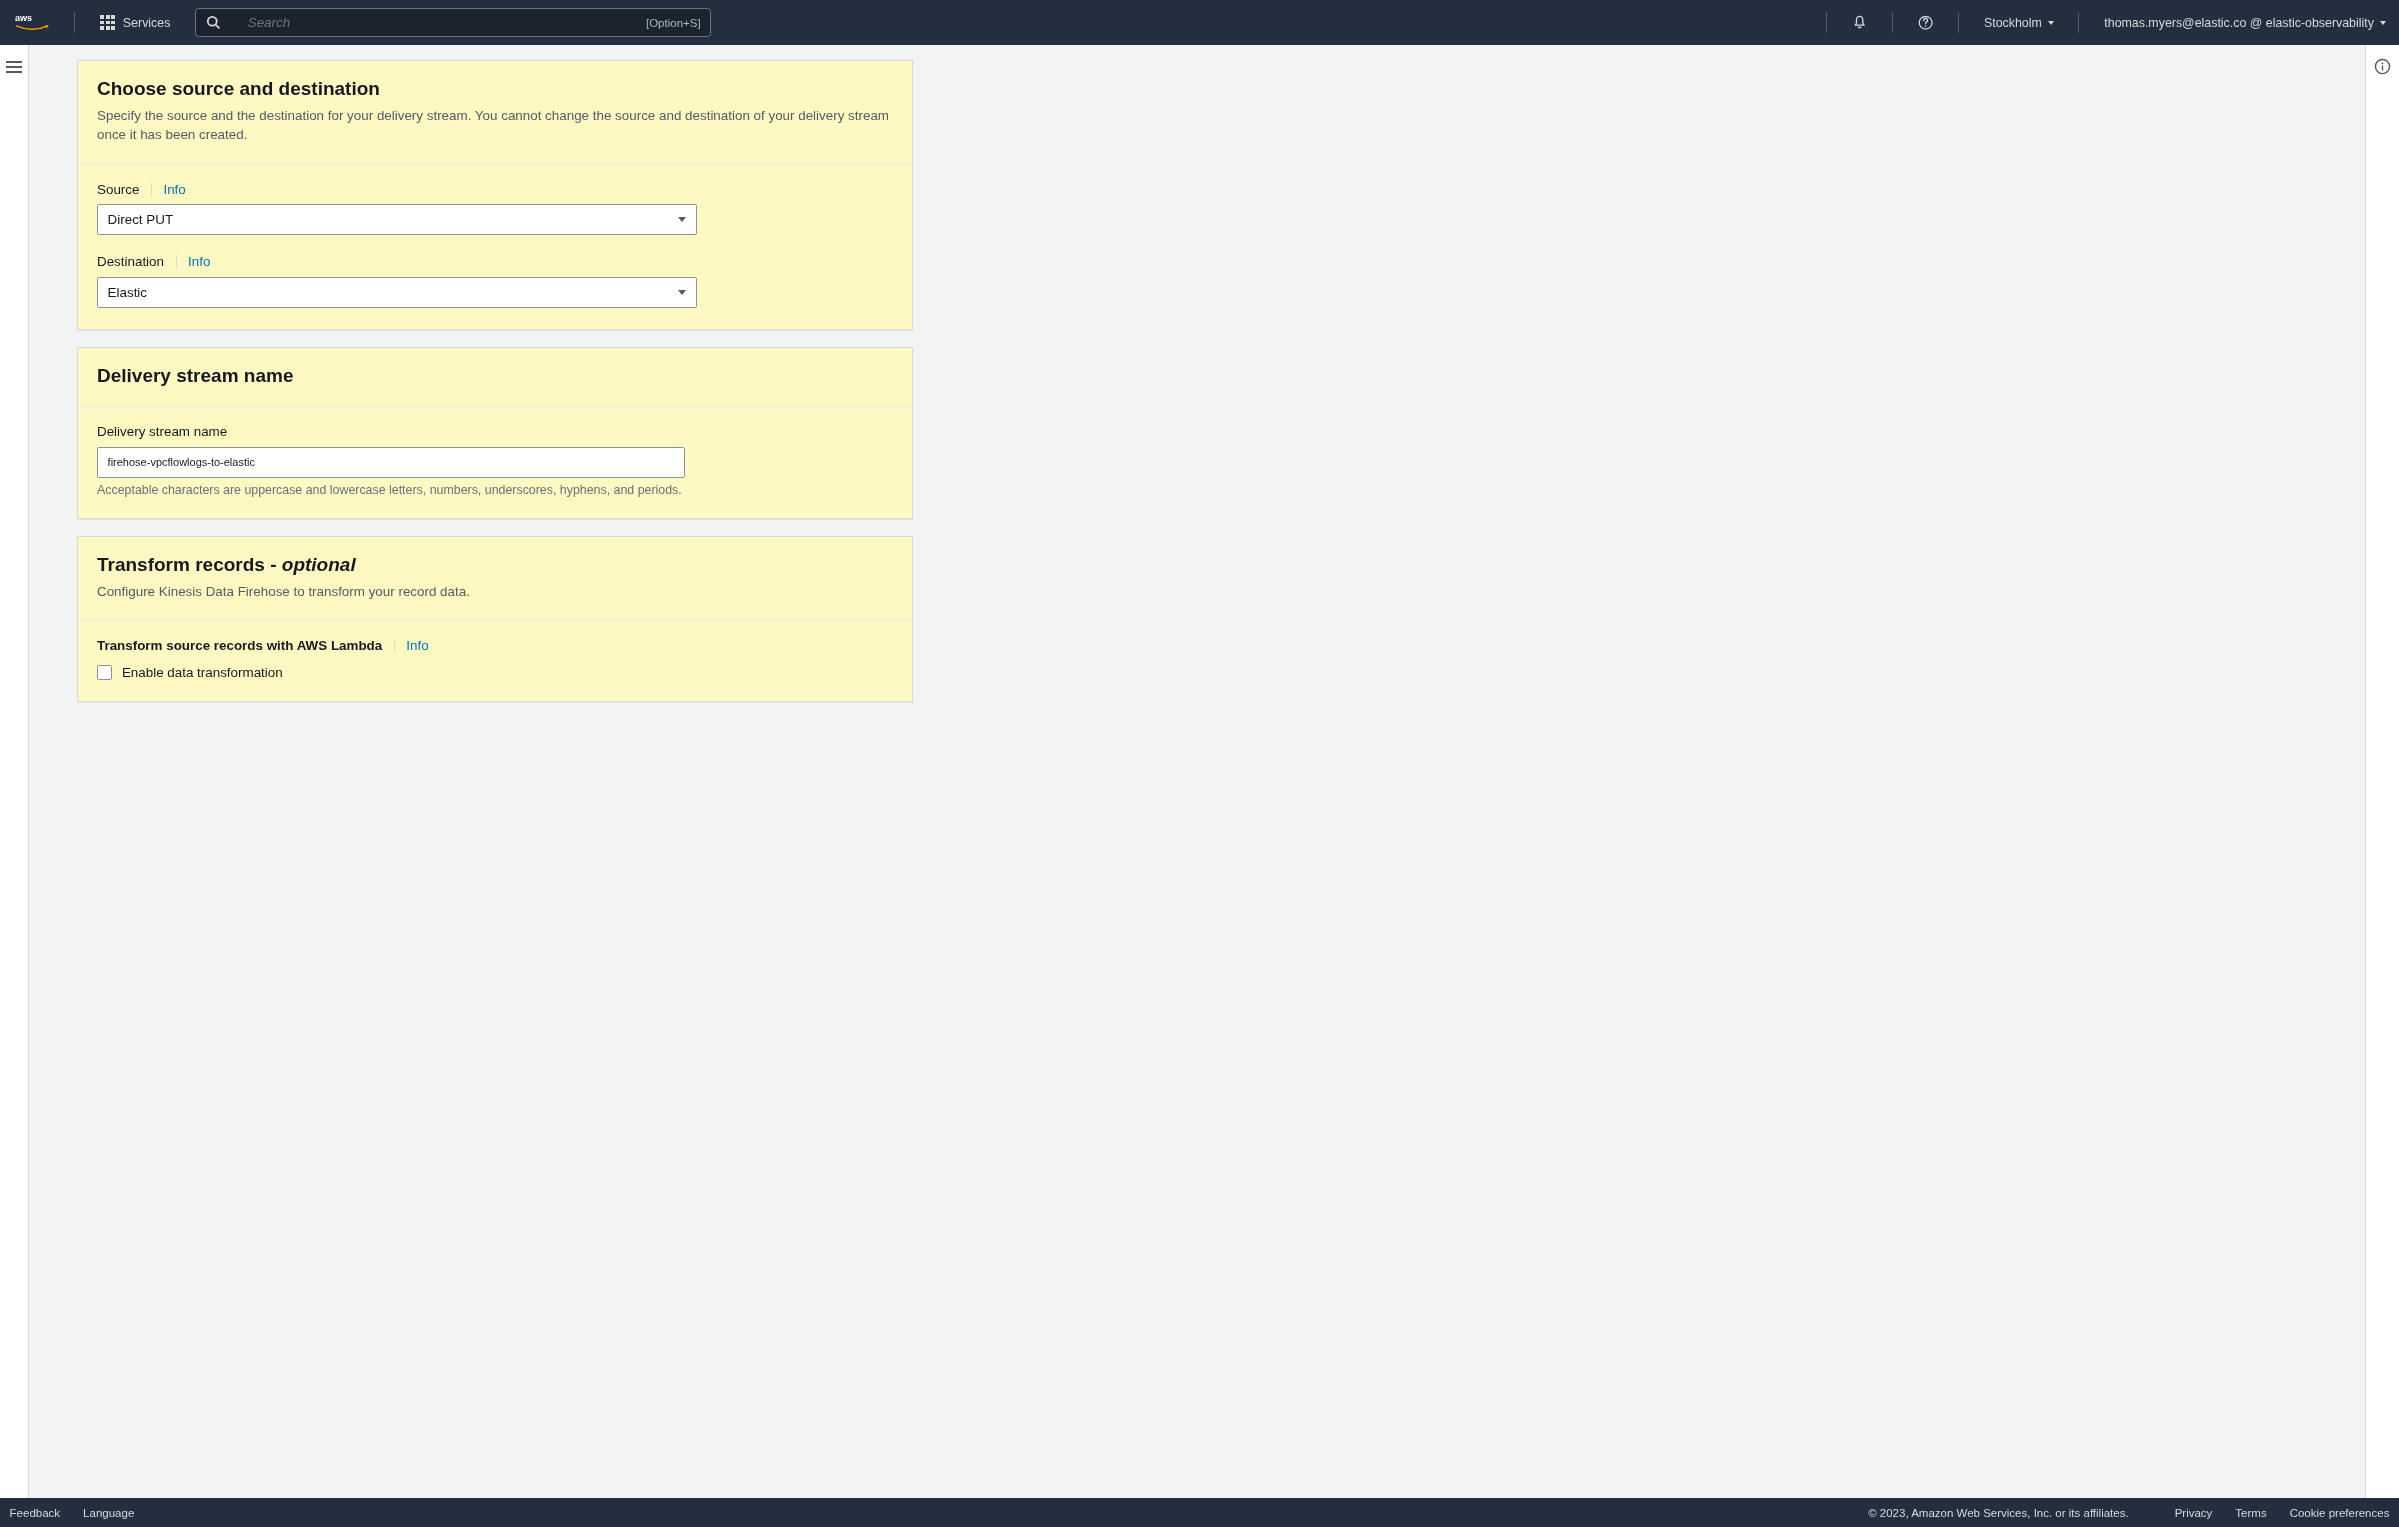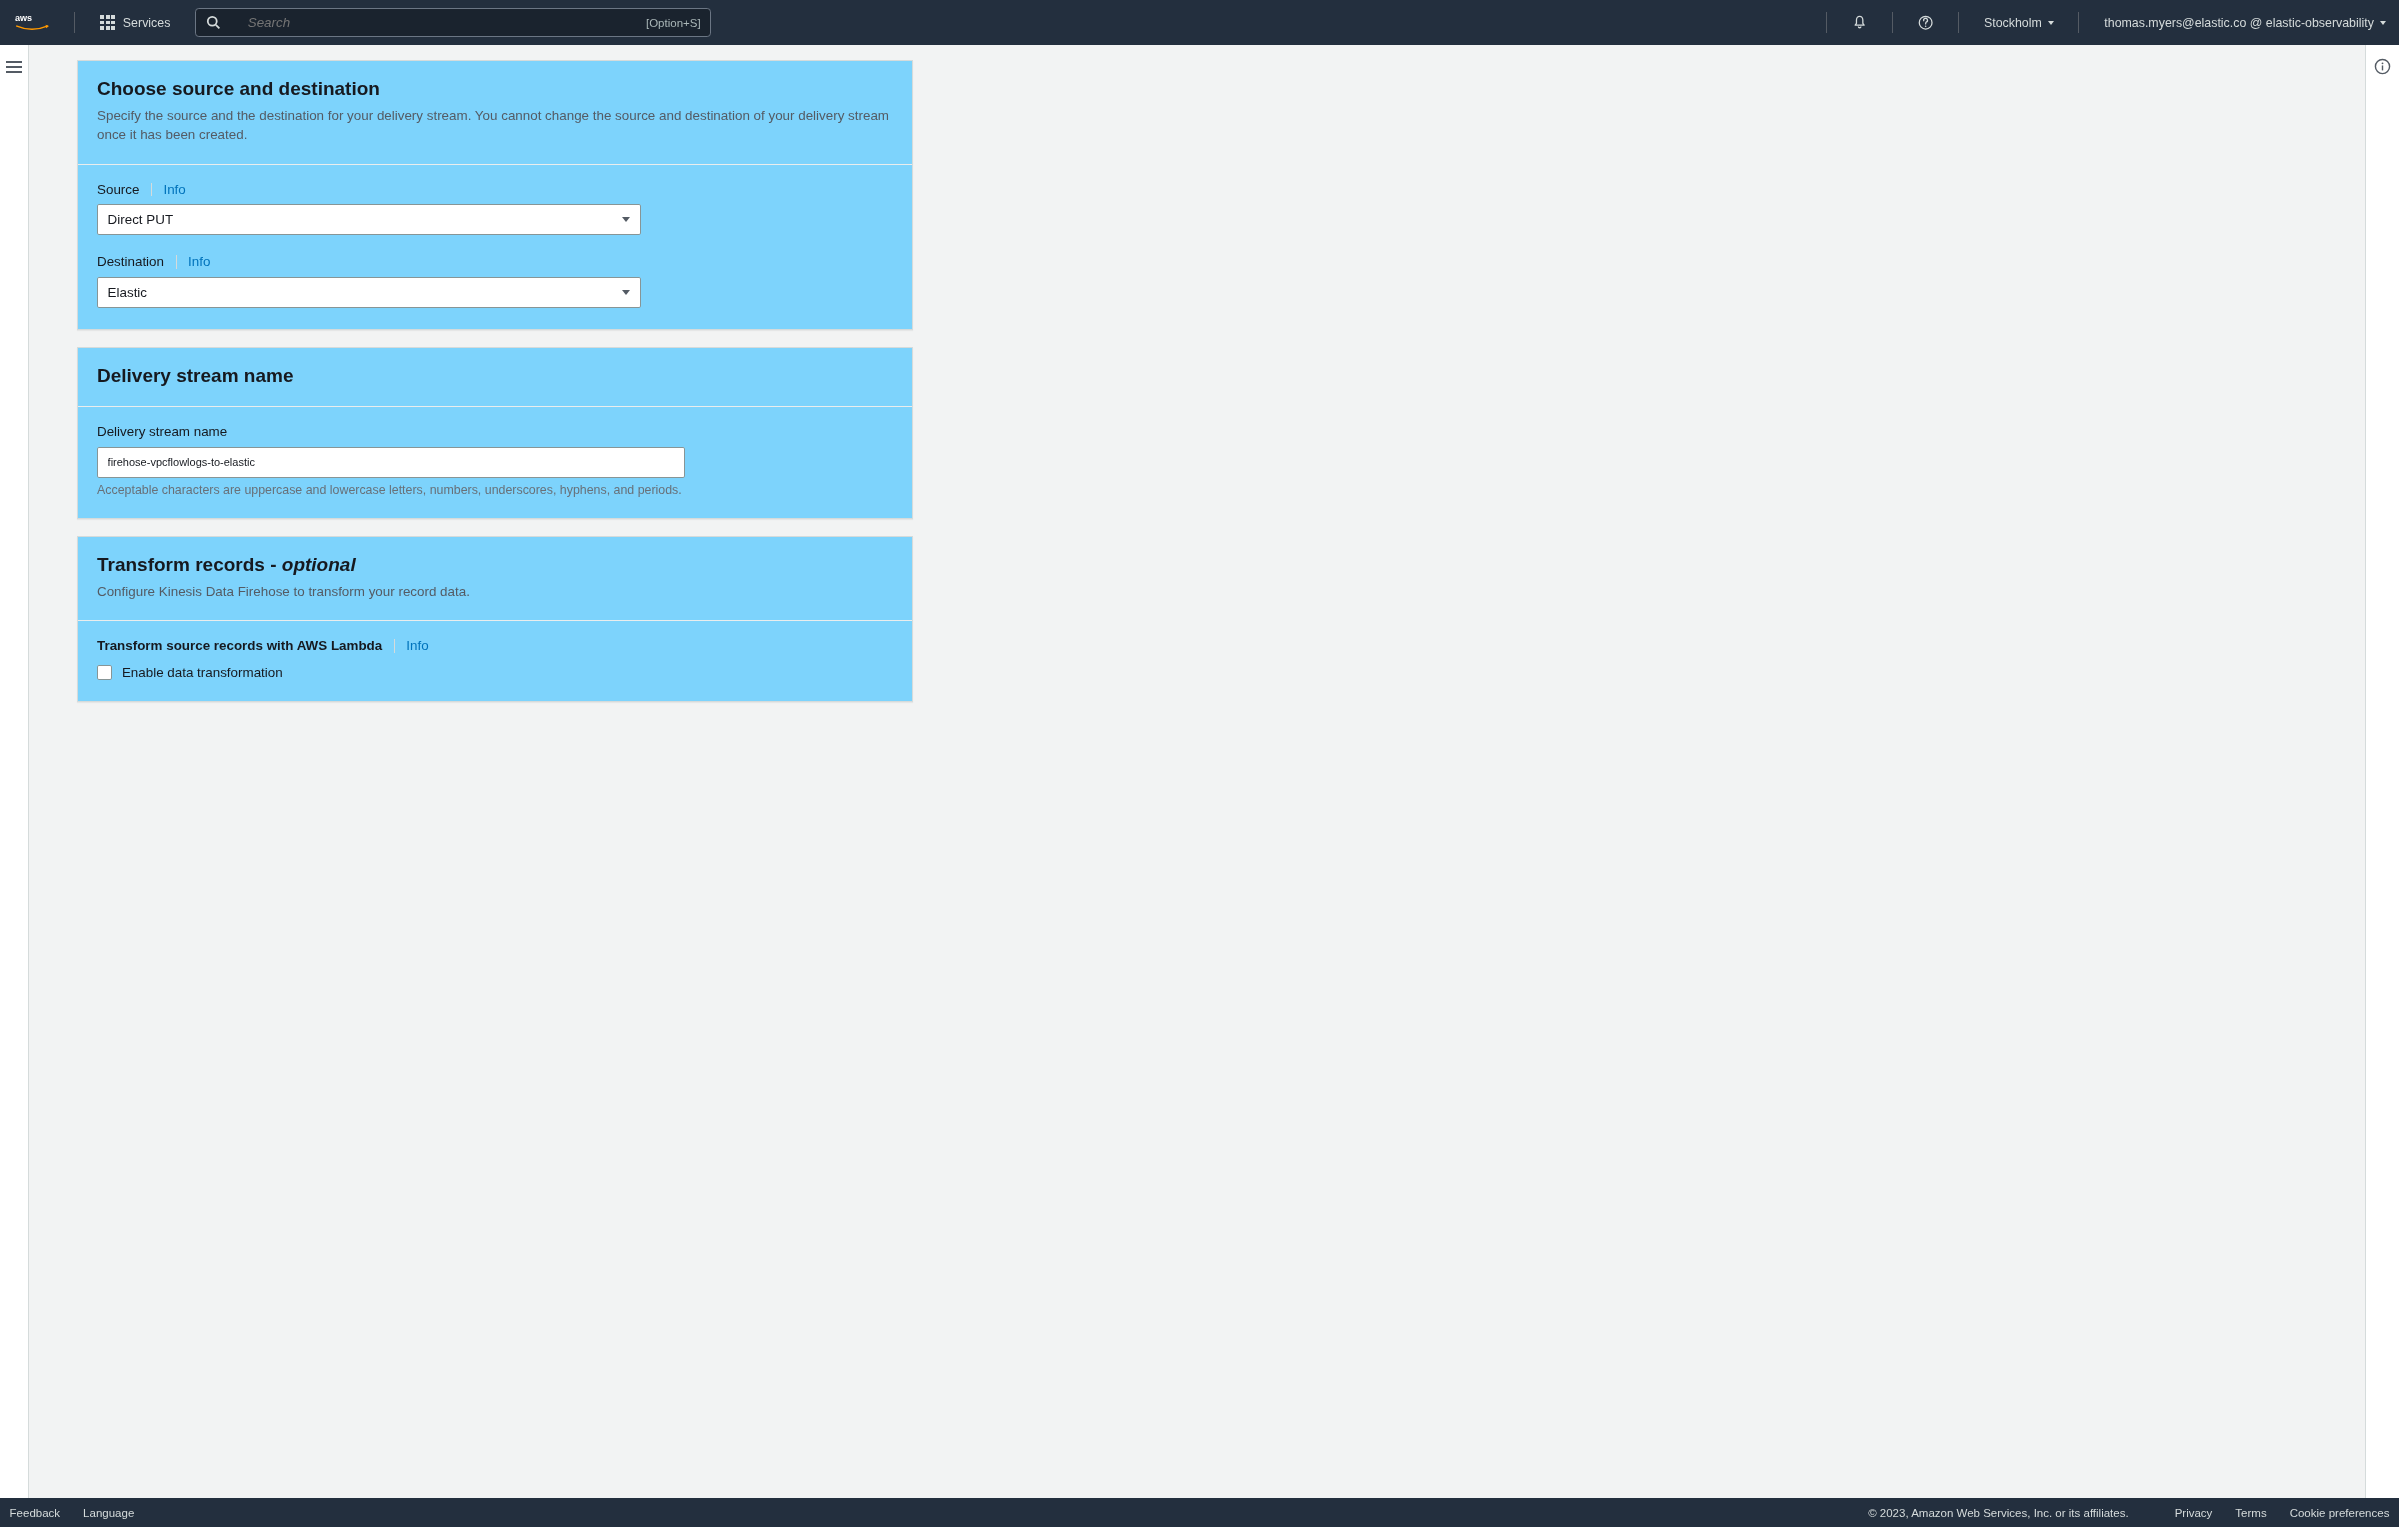--- a/index.html
+++ b/index.html
@@ -66,41 +66,41 @@
 
 .rightrail {
   width: 34px; background: #fff; border-left: 1px solid #d5dbdb;
   display: flex; flex-direction: column; align-items: center; padding-top: 13.4px;
   flex: none;
 }
 .info-circle { cursor: pointer; color: #545b64; }
 
 
 .panel {
-  background: #7dd3fc; border: 1px solid #d5dbdb;
+  background: #fef9c3; border: 1px solid #d5dbdb;
   margin-top: 17px;
   box-shadow: 0 1px 1px rgba(0,0,0,.05);
 }
 .panel:first-child { margin-top: 15.3px; }
 .panel-head { padding: 17px 19px 19px; border-bottom: 1px solid #eaeded; }
 .panel-head h2 { font-size: 19px; font-weight: 700; color: #16191f; }
 .panel-head h2 .optional { font-style: italic; font-weight: 700; }
 .panel-head .subtitle { margin-top: 5.7px; color: #545b64; font-size: 13.4px; line-height: 1.45; }
 .panel-body { padding: 17px 19px 21px; }
 
 .field { margin-bottom: 19px; }
 .field:last-child { margin-bottom: 0; }
 .field-label-row { display: flex; align-items: center; gap: 0; margin-bottom: 7.6px; }
 .field-label { font-size: 13.4px; font-weight: 400; color: #16191f; }
 .field-bold { font-weight: 700; }
 .vline { width: 1px; height: 13.4px; background: #d5dbdb; margin: 0 11.5px; }
 .info-link { color: #0073bb; font-size: 13.4px; cursor: pointer; }
 
 .select {
-  width: 544px; height: 31px;
+  width: 600px; height: 31px;
   border: 1px solid #879596; border-radius: 1.9px;
   background: #fff;
   display: flex; align-items: center; justify-content: space-between;
   padding: 0 9.6px; cursor: pointer;
   font-size: 13.4px; color: #16191f;
 }
 .select .sel-caret {
   width: 0; height: 0;
   border-left: 4.8px solid transparent; border-right: 4.8px solid transparent;
   border-top: 5.7px solid #545b64;

